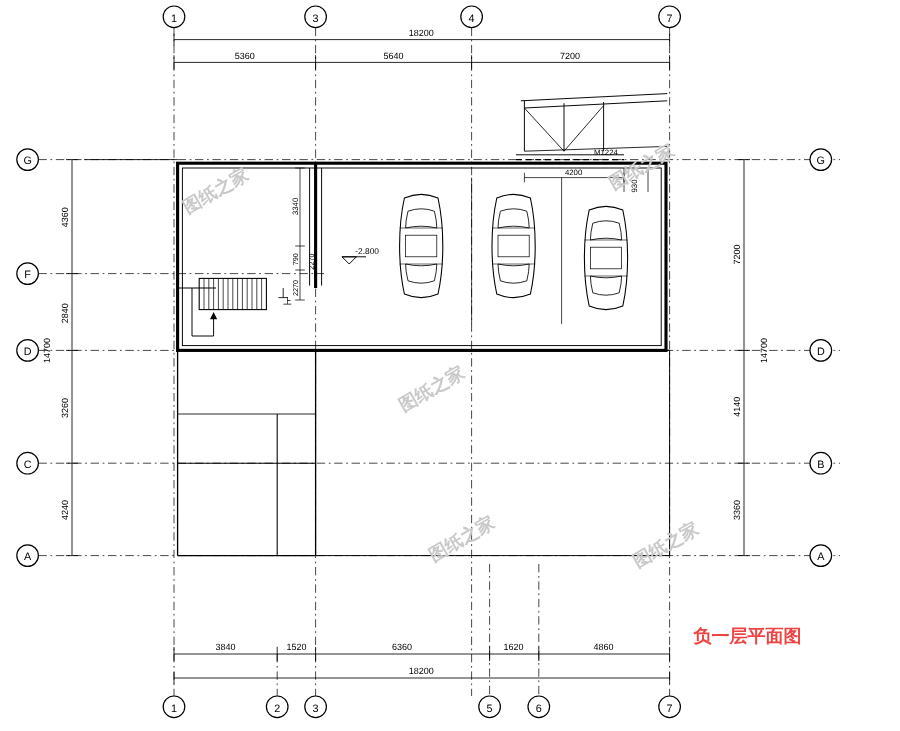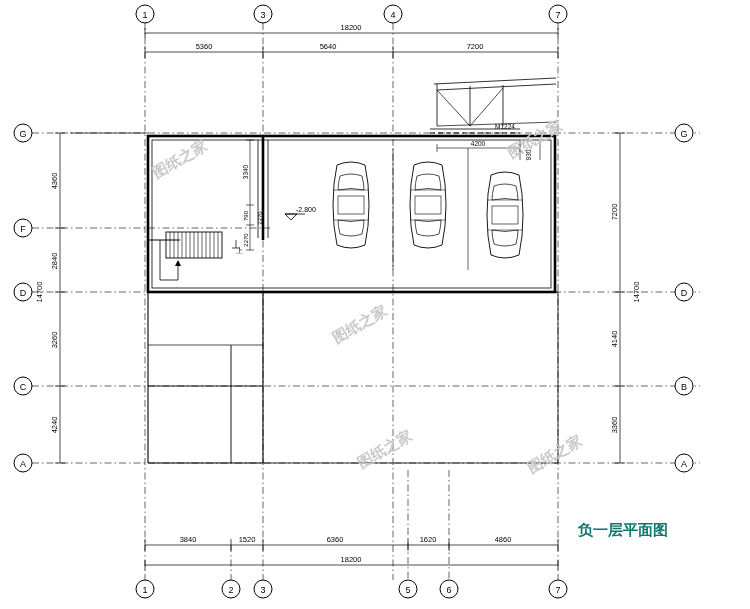--- a/index.html
+++ b/index.html
@@ -9,21 +9,21 @@
     color:#111;overflow:hidden;position:relative;
   }
   #plan{position:absolute;left:0;top:0;width:750px;height:609px;}
   .wm{
     position:absolute;color:#c9c9c9;font-size:15px;font-weight:bold;
     font-family:"DejaVu Sans", sans-serif;
     transform:rotate(-30deg);transform-origin:center center;
     white-space:nowrap;pointer-events:none;user-select:none;
   }
   .title{
-    position:absolute;font-weight:bold;font-size:15px;color:#0f766e;
+    position:absolute;font-weight:bold;font-size:15px;color:#ef4444;
     font-family:"DejaVu Sans", sans-serif;white-space:nowrap;
   }
   svg text{font-family:"Liberation Sans", sans-serif;}
 </style>
 </head>
 <body>
 
 <svg id="plan" viewBox="0 0 750 609">
   <defs>
     <marker id="tick" markerWidth="10" markerHeight="10" refX="5" refY="5" orient="auto">

